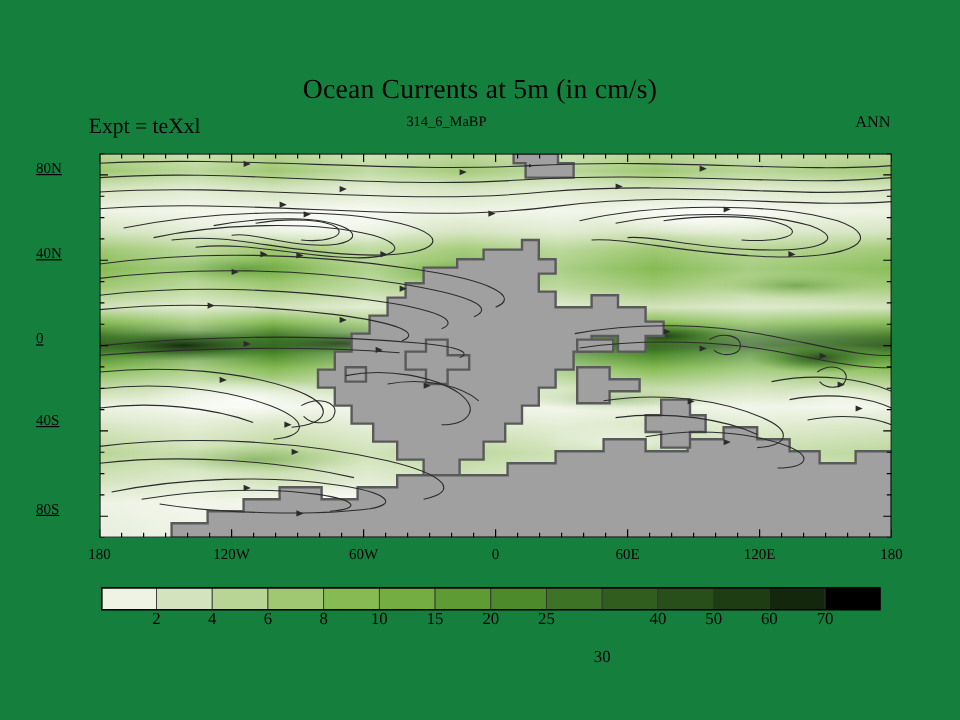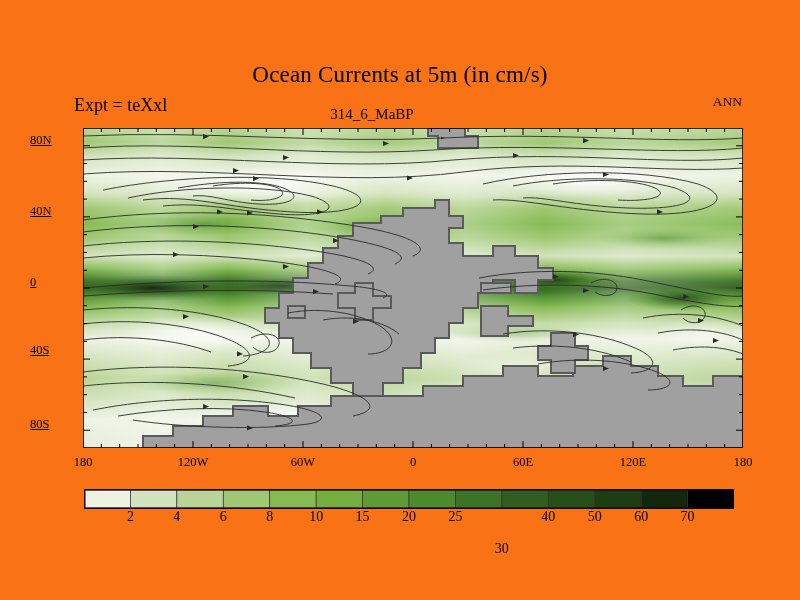--- a/index.html
+++ b/index.html
@@ -1,23 +1,23 @@
 <!DOCTYPE html>
 <html><head>
 <meta charset="utf-8">
 <style>
   html,body{margin:0;padding:0;background:#ffffff;}
   body{width:800px;height:600px;overflow:hidden;
        font-family:"Liberation Serif","DejaVu Serif",serif;color:#000;}
-  #page{position:relative;width:800px;height:600px;background:#f97316;}
+  #page{position:relative;width:800px;height:600px;background:#15803d;}
 
   .ttl{position:absolute;left:0;width:800px;text-align:center;top:62px;
        font-size:23px;letter-spacing:.2px;}
   .sub{position:absolute;left:0;width:744px;text-align:center;top:94px;
-       font-size:15px;margin-top:12px;}
+       font-size:12px;}
   .lbl-left{position:absolute;left:74px;top:95px;font-size:18px;}
   .lbl-right{position:absolute;right:58px;top:94px;font-size:13.5px;}
 
   .ytick{position:absolute;text-align:left;width:46px;font-size:12.5px;text-decoration:underline;}
   .xtick{position:absolute;text-align:center;width:60px;font-size:12.5px;top:455px;}
   .cbtick{position:absolute;text-align:center;width:40px;font-size:14px;top:509px;}
 
   svg{display:block;}
   .plotsvg{position:absolute;left:83px;top:128px;}
   .cbsvg{position:absolute;left:84px;top:489px;}

